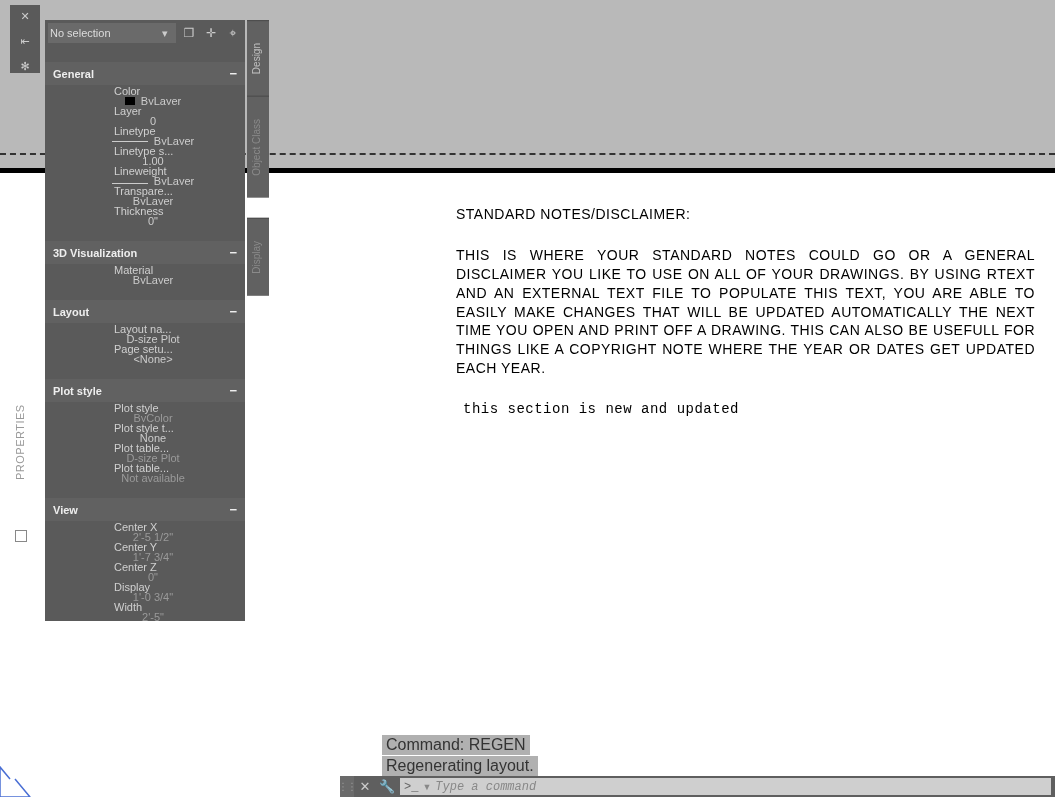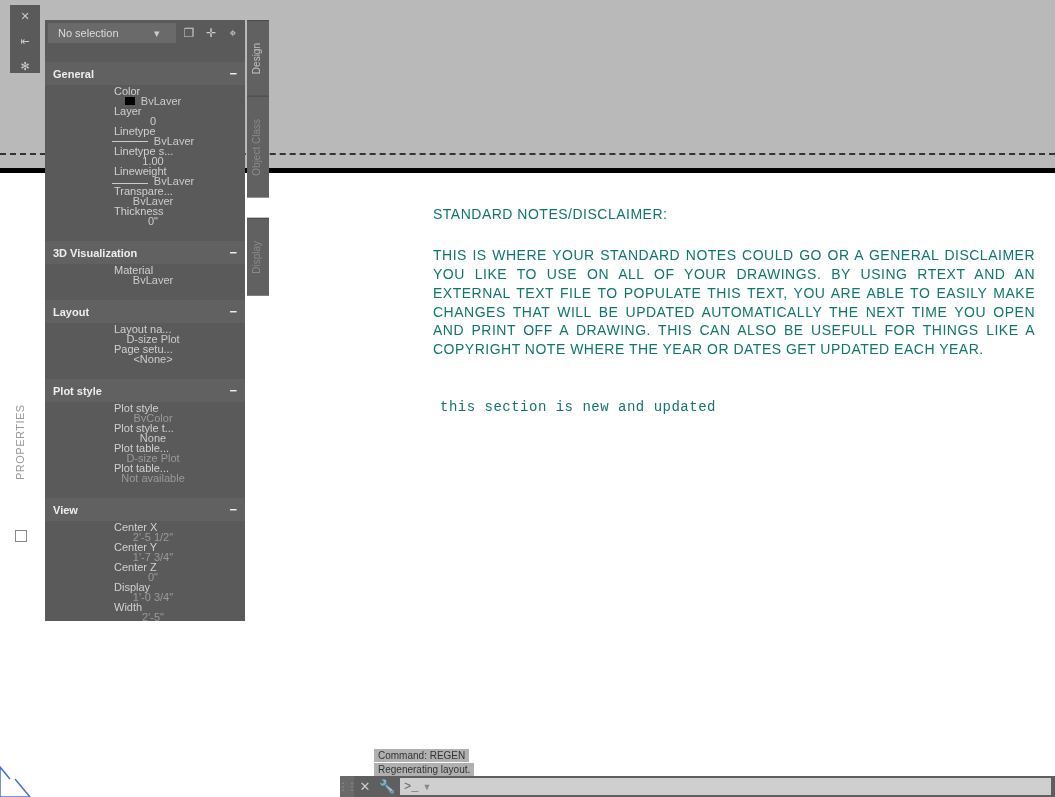--- a/index.html
+++ b/index.html
@@ -9,47 +9,47 @@
 .black-line { position: absolute; top: 168px; left: 0; right: 0; height: 5px; background: #000; }
 .dashed-line { position: absolute; top: 153px; left: 0; right: 0; height: 0; border-top: 2px dashed #333; }
 
 .panel-bar { position: absolute; top: 5px; left: 10px; width: 30px; background: #5a5a5a; display: flex; flex-direction: column; align-items: center; padding-top: 5px; gap: 12px; }
 .panel-bar .icon { color: #ccc; font-size: 11px; cursor: pointer; }
 .vertical-label { position: absolute; left: 14px; top: 480px; transform: rotate(-90deg); transform-origin: left top; color: #999; font-size: 11px; letter-spacing: 0.5px; }
 .layout-icon { position: absolute; left: 15px; top: 530px; width: 12px; height: 12px; border: 1px solid #888; }
 
 .properties-panel { position: absolute; top: 20px; left: 45px; width: 200px; background: #5a5a5a; color: #d0d0d0; font-size: 11px; }
 .selector-row { display: flex; align-items: center; background: #5a5a5a; height: 26px; padding: 3px; gap: 4px; }
-.selector { flex: 1; display: flex; align-items: center; background: #6a6a6a; height: 20px; padding: 0 10px; justify-content: space-between; cursor: pointer; }
+.selector { flex: 1; display: flex; align-items: center; background: #6a6a6a; height: 20px; padding: 0 2px; justify-content: space-between; cursor: pointer; }
 .selector span { color: #ddd; }
 .selector .dd { width: 12px; color: #ccc; }
 .tool-icon { width: 18px; height: 18px; display: flex; align-items: center; justify-content: center; cursor: pointer; color: #ccc; font-size: 12px; }
 
 .section-header { display: flex; align-items: center; justify-content: space-between; background: #616161; padding: 4px 8px; font-weight: 600; color: #eee; cursor: pointer; margin-top: 16px; }
 .section-header .collapse { font-size: 13px; font-weight: bold; }
 
 .prop-row { display: flex; align-items: center; height: 20px; padding-left: 14px; flex-direction: column; }
 .prop-label { width: 76px; color: #d0d0d0; overflow: hidden; white-space: nowrap; text-overflow: ellipsis; }
 .prop-value { flex: 1; display: flex; align-items: center; color: #ccc; padding-left: 2px; white-space: nowrap; overflow: hidden; }
 .prop-value.dim { color: #9a9a9a; }
 .color-swatch { width: 10px; height: 10px; background: #000; display: inline-block; margin-right: 6px; }
 .line-sample { width: 36px; height: 0; border-top: 1px solid #ccc; display: inline-block; margin-right: 6px; }
 .lw-sample { width: 36px; height: 6px; background: #5a5a5a; border-bottom: 1px solid #ccc; display: inline-block; margin-right: 6px; }
 
 .side-tabs { position: absolute; top: 20px; left: 247px; width: 22px; display: flex; flex-direction: column; }
 .side-tab { background: #616161; color: #c0c0c0; font-size: 10px; writing-mode: vertical-rl; transform: rotate(180deg); text-align: center; padding: 22px 4px; cursor: pointer; border-bottom: 1px solid #4a4a4a; }
 .side-tab.dim { color: #8a8a8a; }
 .side-tab.gap { margin-top: 20px; }
 
-.drawing { position: absolute; top: 205px; left: 433px; right: 20px; font-family: "Courier New", monospace; font-size: 14px; color: #0f766e; letter-spacing: 0.5px; line-height: 1.35; }
+.drawing { position: absolute; top: 205px; left: 456px; right: 20px; font-family: "Courier New", monospace; font-size: 14px; color: #000000; letter-spacing: 0.5px; line-height: 1.35; }
 .drawing .title { margin-bottom: 22px; }
-.drawing .para { text-align: justify; margin-bottom: 39px; }
+.drawing .para { text-align: justify; margin-bottom: 22px; }
 .drawing .new { font-family: "Courier New", monospace; font-size: 14px; margin-left: 7px; }
 
-.cmd-history { position: absolute; bottom: 21px; left: 374px; font-family: "Courier New", monospace; font-size: 10px; }
+.cmd-history { position: absolute; bottom: 21px; left: 382px; font-family: "Courier New", monospace; font-size: 16px; }
 .cmd-history div { background: #b0b0b0; color: #333; padding: 1px 4px; margin-top: 1px; display: inline-block; }
 
 .cmd-bar { position: absolute; bottom: 0; left: 340px; right: 0; height: 21px; background: #5f5f5f; display: flex; align-items: center; }
 .cmd-bar .handle { width: 14px; height: 21px; background: #6a6a6a; display: flex; align-items: center; justify-content: center; color: #999; font-size: 10px; letter-spacing: -1px; cursor: move; }
 .cmd-bar .btn { width: 22px; height: 21px; display: flex; align-items: center; justify-content: center; color: #ccc; cursor: pointer; font-size: 13px; }
 .cmd-input-wrap { flex: 1; display: flex; align-items: center; background: #cfcfcf; height: 17px; margin: 2px 4px 2px 2px; padding: 0 4px; gap: 4px; }
 .cmd-prompt { color: #666; font-family: "Courier New", monospace; font-size: 12px; }
 .cmd-chev { color: #888; font-size: 9px; }
 .cmd-input { flex: 1; font-family: "Courier New", monospace; font-size: 12px; color: #888; font-style: italic; }
 
@@ -211,20 +211,21 @@
   <div>Regenerating layout.</div>
 </div>
 
 <div class="cmd-bar">
   <div class="handle">⋮⋮</div>
   <div class="btn">✕</div>
   <div class="btn">🔧</div>
   <div class="cmd-input-wrap">
     <span class="cmd-prompt">&gt;_</span>
     <span class="cmd-chev">▼</span>
+    <span class="cmd-input">Type a command</span>
   </div>
 </div>
 
 <div class="blue-tri">
   <svg viewBox="0 0 40 40">
       <path d="M0 40 L30 40 L15 22 L30 40 M0 40 L0 10 L10 22" stroke="#4a6fd4" stroke-width="1.5" fill="none"></path>
     </svg>
 </div>
 
 </body></html>

